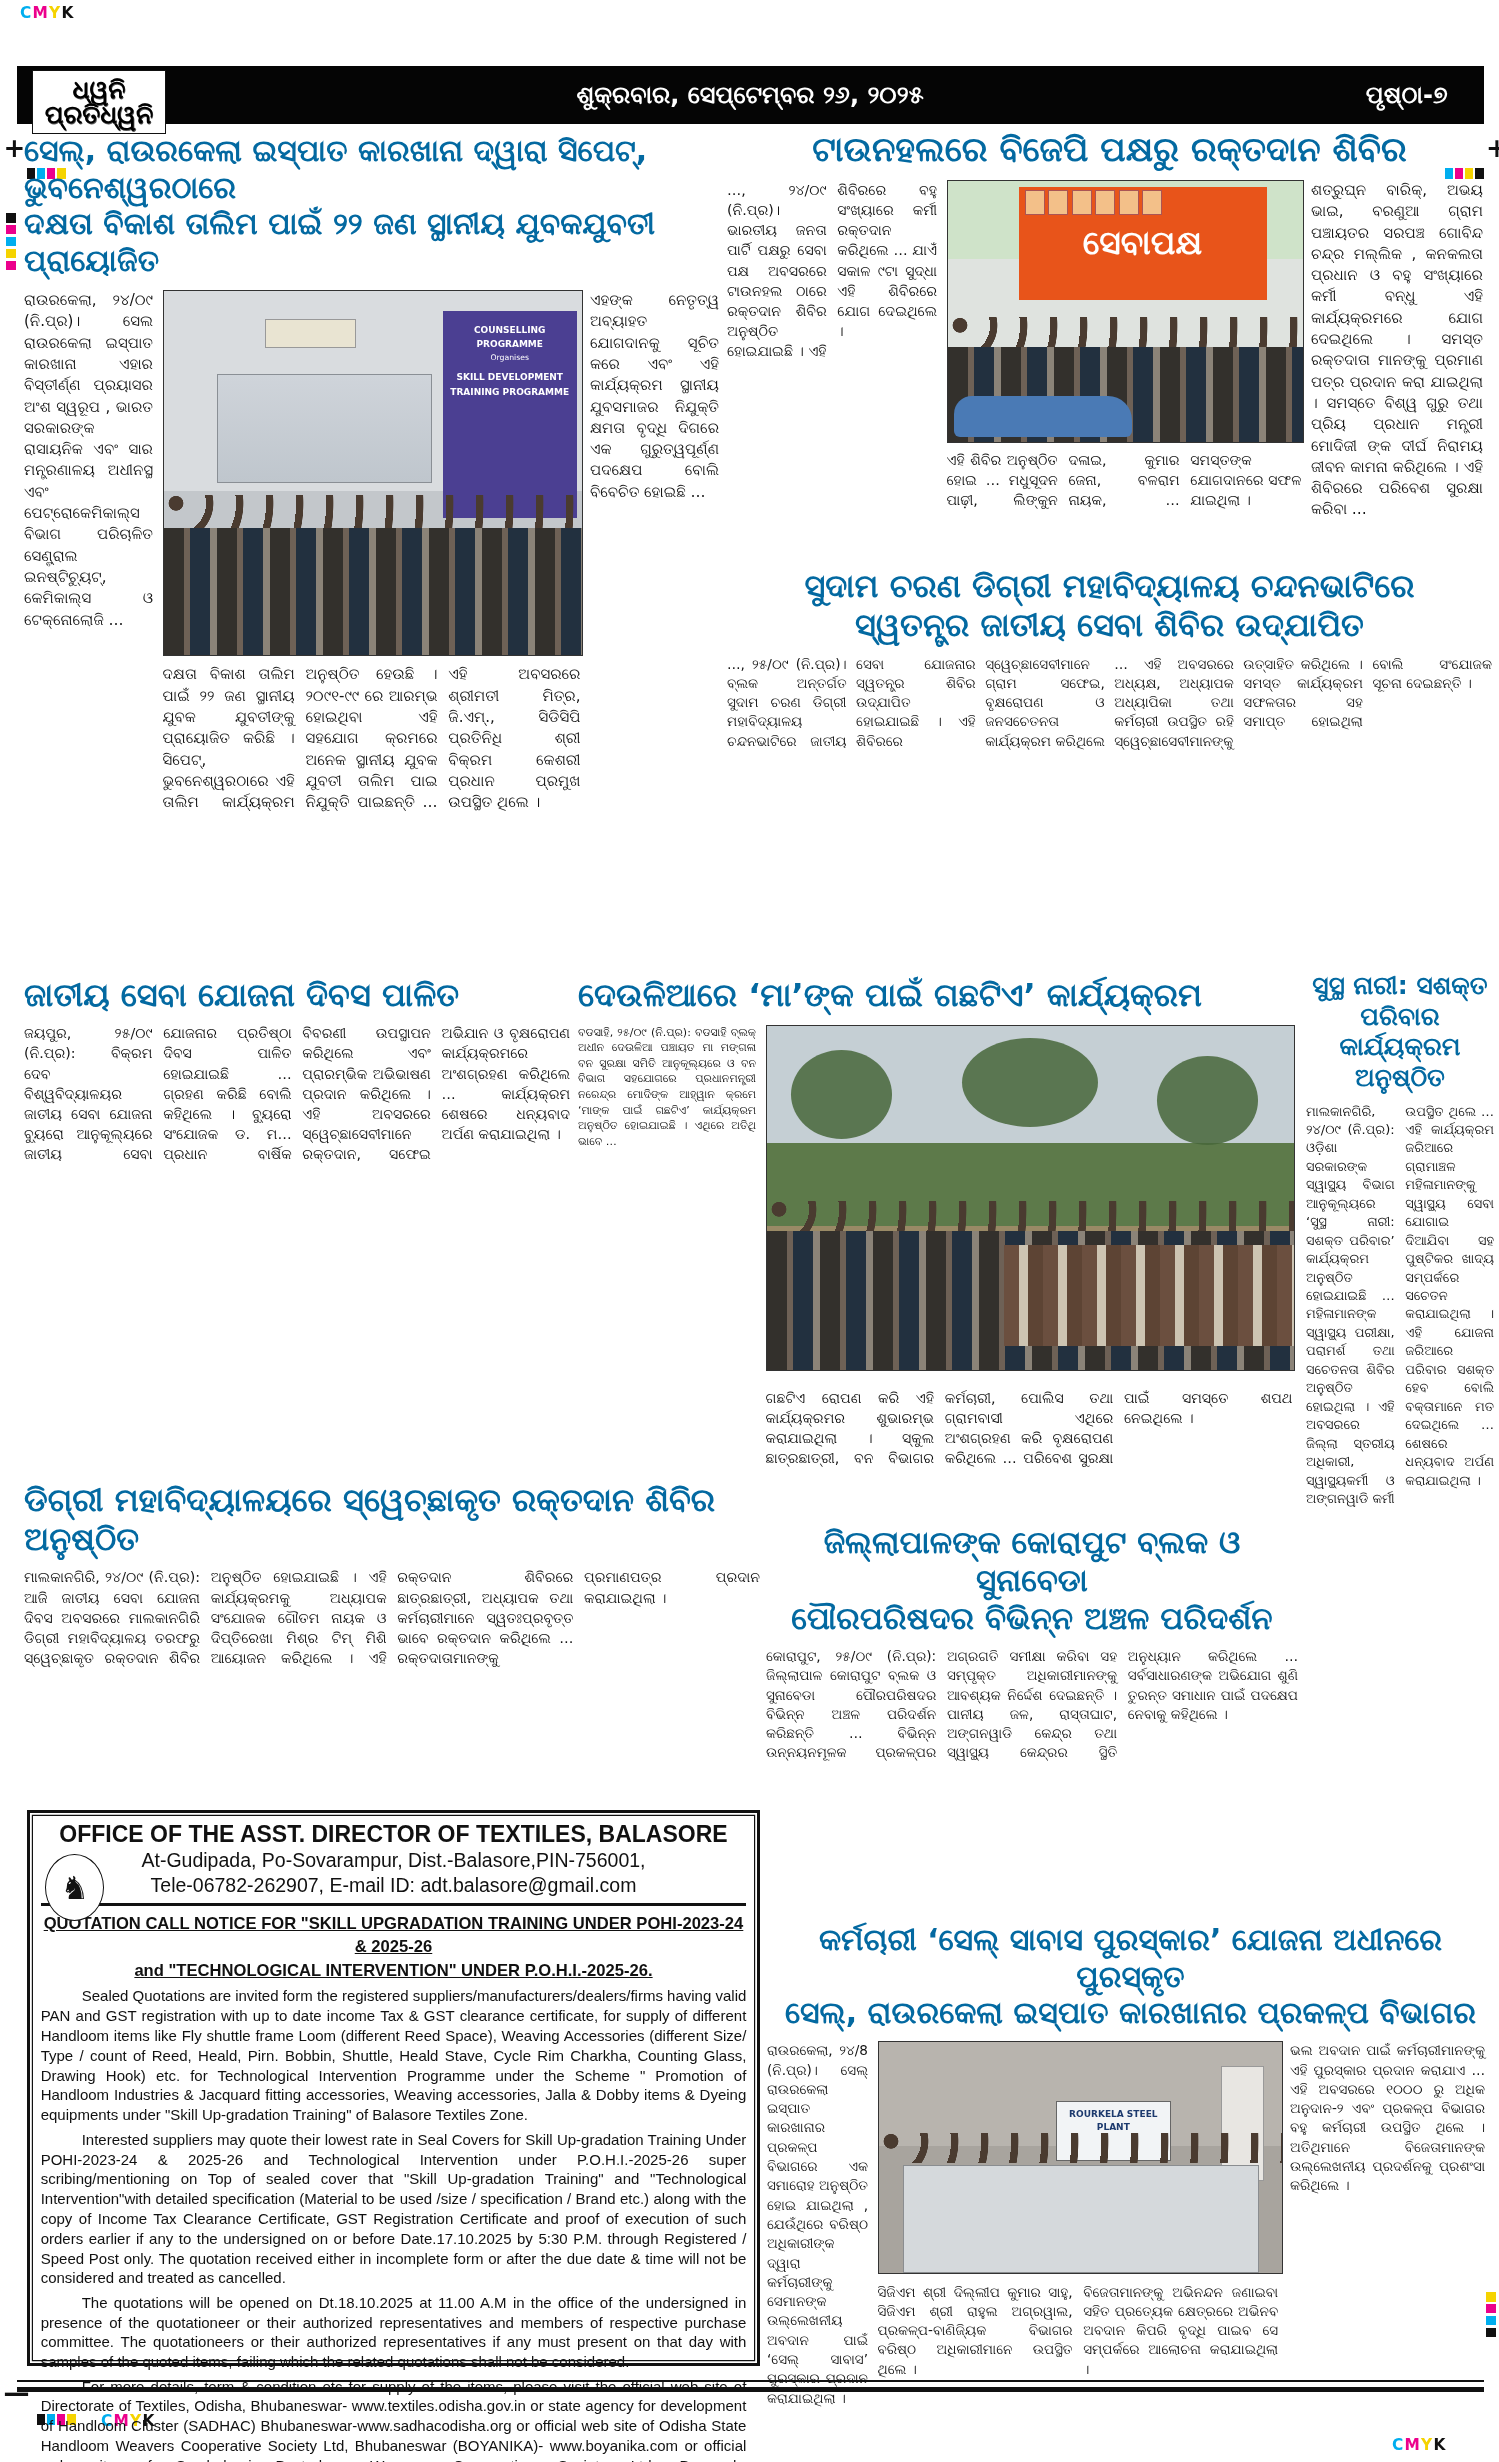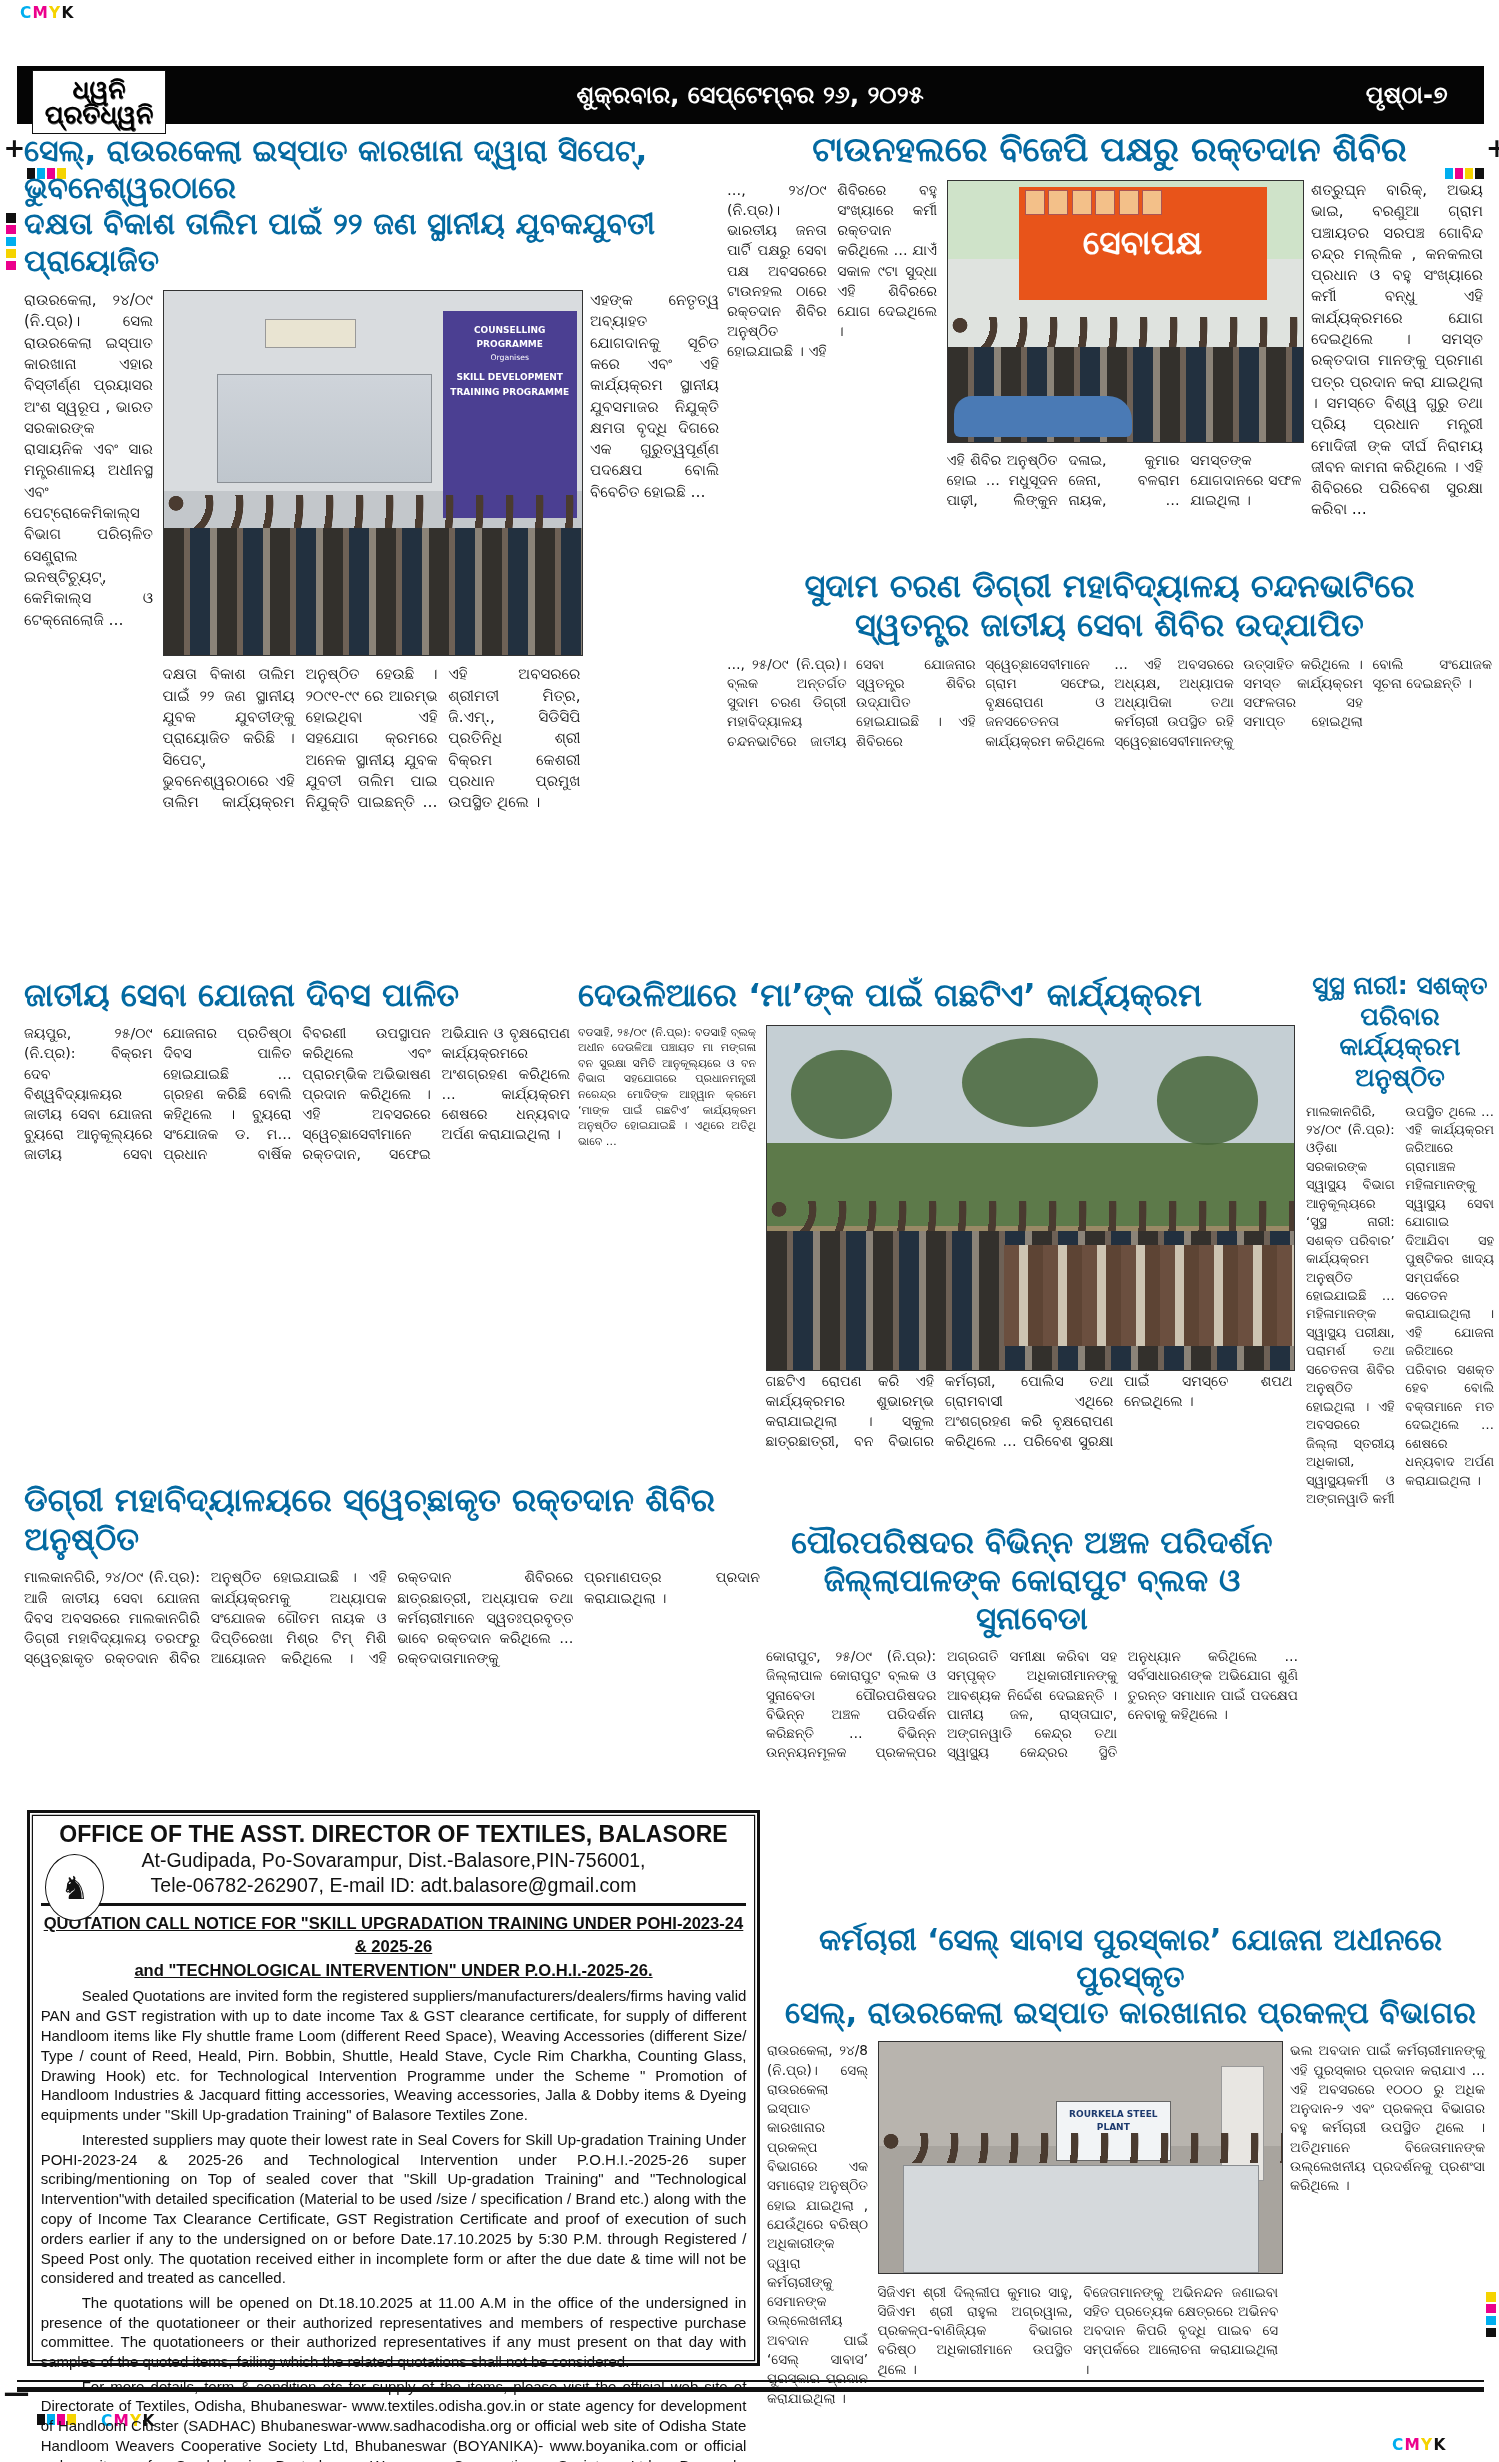--- a/index.html
+++ b/index.html
@@ -201,39 +201,39 @@
       <div class="body-text" style="width:178px;height:474px;font-size:11px;">ବଡସାହି, ୨୫/୦୯ (ନି.ପ୍ର): ବଡସାହି ବ୍ଲକ୍ ଅଧୀନ ଦେଉଳିଆ ପଞ୍ଚାୟତ ମା ମଙ୍ଗଳା ବନ ସୁରକ୍ଷା ସମିତି ଆନୁକୂଲ୍ୟରେ ଓ ବନ ବିଭାଗ ସହଯୋଗରେ ପ୍ରଧାନମନ୍ତ୍ରୀ ନରେନ୍ଦ୍ର ମୋଦିଙ୍କ ଆହ୍ୱାନ କ୍ରମେ ‘ମାଙ୍କ ପାଇଁ ଗଛଟିଏ’ କାର୍ଯ୍ୟକ୍ରମ ଅନୁଷ୍ଠିତ ହୋଇଯାଇଛି । ଏଥିରେ ଅତିଥି ଭାବେ …</div>
       <div style="width:527px;">
         <div class="photo phC" style="width:527px;height:344px;">
           <div class="tree" style="left:24px;top:24px;"></div>
           <div class="tree" style="left:195px;top:12px;width:136px;"></div>
           <div class="tree" style="right:36px;top:30px;"></div>
           <div class="ph-heads" style="bottom:136px;height:33px;"></div>
           <div class="ph-people" style="height:139px;"></div>
           <div class="uniforms"></div>
         </div>
-        <div class="body-text cols-3" style="height:113px;margin-top:0;font-size:14.2px;">ଗଛଟିଏ ରୋପଣ କରି ଏହି କାର୍ଯ୍ୟକ୍ରମର ଶୁଭାରମ୍ଭ କରାଯାଇଥିଲା । ସ୍କୁଲ ଛାତ୍ରଛାତ୍ରୀ, ବନ ବିଭାଗର କର୍ମଚାରୀ, ପୋଲିସ ତଥା ଗ୍ରାମବାସୀ ଏଥିରେ ଅଂଶଗ୍ରହଣ କରି ବୃକ୍ଷରୋପଣ କରିଥିଲେ … ପରିବେଶ ସୁରକ୍ଷା ପାଇଁ ସମସ୍ତେ ଶପଥ ନେଇଥିଲେ ।</div>
+        <div class="body-text cols-3" style="height:113px;margin-top:17px;font-size:14.2px;">ଗଛଟିଏ ରୋପଣ କରି ଏହି କାର୍ଯ୍ୟକ୍ରମର ଶୁଭାରମ୍ଭ କରାଯାଇଥିଲା । ସ୍କୁଲ ଛାତ୍ରଛାତ୍ରୀ, ବନ ବିଭାଗର କର୍ମଚାରୀ, ପୋଲିସ ତଥା ଗ୍ରାମବାସୀ ଏଥିରେ ଅଂଶଗ୍ରହଣ କରି ବୃକ୍ଷରୋପଣ କରିଥିଲେ … ପରିବେଶ ସୁରକ୍ଷା ପାଇଁ ସମସ୍ତେ ଶପଥ ନେଇଥିଲେ ।</div>
       </div>
     </div>
   </div>
 
   <div class="abs" style="left:1306px;top:971px;width:188px;height:942px;">
     <div class="hl center" style="font-size:25px;">ସୁସ୍ଥ ନାରୀ: ସଶକ୍ତ ପରିବାର କାର୍ଯ୍ୟକ୍ରମ ଅନୁଷ୍ଠିତ</div>
     <div class="body-text cols-2" style="height:776px;margin-top:9.5px;font-size:13px;">ମାଲକାନଗିରି, ୨୪/୦୯ (ନି.ପ୍ର): ଓଡ଼ିଶା ସରକାରଙ୍କ ସ୍ୱାସ୍ଥ୍ୟ ବିଭାଗ ଆନୁକୂଲ୍ୟରେ ‘ସୁସ୍ଥ ନାରୀ: ସଶକ୍ତ ପରିବାର’ କାର୍ଯ୍ୟକ୍ରମ ଅନୁଷ୍ଠିତ ହୋଇଯାଇଛି … ମହିଳାମାନଙ୍କ ସ୍ୱାସ୍ଥ୍ୟ ପରୀକ୍ଷା, ପରାମର୍ଶ ତଥା ସଚେତନତା ଶିବିର ଅନୁଷ୍ଠିତ ହୋଇଥିଲା । ଏହି ଅବସରରେ ଜିଲ୍ଲା ସ୍ତରୀୟ ଅଧିକାରୀ, ସ୍ୱାସ୍ଥ୍ୟକର୍ମୀ ଓ ଅଙ୍ଗନୱାଡି କର୍ମୀ ଉପସ୍ଥିତ ଥିଲେ … ଏହି କାର୍ଯ୍ୟକ୍ରମ ଜରିଆରେ ଗ୍ରାମାଞ୍ଚଳ ମହିଳାମାନଙ୍କୁ ସ୍ୱାସ୍ଥ୍ୟ ସେବା ଯୋଗାଇ ଦିଆଯିବା ସହ ପୁଷ୍ଟିକର ଖାଦ୍ୟ ସମ୍ପର୍କରେ ସଚେତନ କରାଯାଇଥିଲା । ଏହି ଯୋଜନା ଜରିଆରେ ପରିବାର ସଶକ୍ତ ହେବ ବୋଲି ବକ୍ତାମାନେ ମତ ଦେଇଥିଲେ … ଶେଷରେ ଧନ୍ୟବାଦ ଅର୍ପଣ କରାଯାଇଥିଲା ।</div>
   </div>
 
   <div class="abs" style="left:24px;top:1481px;width:736px;height:320px;">
     <div class="hl" style="font-size:32px;">ଡିଗ୍ରୀ ମହାବିଦ୍ୟାଳୟରେ ସ୍ୱେଚ୍ଛାକୃତ ରକ୍ତଦାନ ଶିବିର ଅନୁଷ୍ଠିତ</div>
     <div class="body-text cols-4" style="height:255px;margin-top:8.3px;font-size:14.2px;">ମାଲକାନଗିରି, ୨୪/୦୯ (ନି.ପ୍ର): ଆଜି ଜାତୀୟ ସେବା ଯୋଜନା ଦିବସ ଅବସରରେ ମାଲକାନଗିରି ଡିଗ୍ରୀ ମହାବିଦ୍ୟାଳୟ ତରଫରୁ ସ୍ୱେଚ୍ଛାକୃତ ରକ୍ତଦାନ ଶିବିର ଅନୁଷ୍ଠିତ ହୋଇଯାଇଛି । ଏହି କାର୍ଯ୍ୟକ୍ରମକୁ ଅଧ୍ୟାପକ ସଂଯୋଜକ ଗୌତମ ନାୟକ ଓ ଦିପ୍ତିରେଖା ମିଶ୍ର ଟିମ୍ ମିଶି ଆୟୋଜନ କରିଥିଲେ । ଏହି ରକ୍ତଦାନ ଶିବିରରେ ଛାତ୍ରଛାତ୍ରୀ, ଅଧ୍ୟାପକ ତଥା କର୍ମଚାରୀମାନେ ସ୍ୱତଃପ୍ରବୃତ୍ତ ଭାବେ ରକ୍ତଦାନ କରିଥିଲେ … ରକ୍ତଦାତାମାନଙ୍କୁ ପ୍ରମାଣପତ୍ର ପ୍ରଦାନ କରାଯାଇଥିଲା ।</div>
   </div>
 
   <div class="abs" style="left:766px;top:1524px;width:532px;height:388px;">
     <div class="hl center" style="font-size:31px;">
+      <div>ଜିଲ୍ଲାପାଳଙ୍କ କୋରାପୁଟ ବ୍ଲକ ଓ ସୁନାବେଡା</div>
       <div>ପୌରପରିଷଦର ବିଭିନ୍ନ ଅଞ୍ଚଳ ପରିଦର୍ଶନ</div>
-      <div>ଜିଲ୍ଲାପାଳଙ୍କ କୋରାପୁଟ ବ୍ଲକ ଓ ସୁନାବେଡା</div>
     </div>
     <div class="body-text cols-3" style="height:278px;margin-top:9.5px;font-size:13.6px;">କୋରାପୁଟ, ୨୫/୦୯ (ନି.ପ୍ର): ଜିଲ୍ଲାପାଳ କୋରାପୁଟ ବ୍ଲକ ଓ ସୁନାବେଡା ପୌରପରିଷଦର ବିଭିନ୍ନ ଅଞ୍ଚଳ ପରିଦର୍ଶନ କରିଛନ୍ତି … ବିଭିନ୍ନ ଉନ୍ନୟନମୂଳକ ପ୍ରକଳ୍ପର ଅଗ୍ରଗତି ସମୀକ୍ଷା କରିବା ସହ ସମ୍ପୃକ୍ତ ଅଧିକାରୀମାନଙ୍କୁ ଆବଶ୍ୟକ ନିର୍ଦ୍ଦେଶ ଦେଇଛନ୍ତି । ପାନୀୟ ଜଳ, ରାସ୍ତାଘାଟ, ଅଙ୍ଗନୱାଡି କେନ୍ଦ୍ର ତଥା ସ୍ୱାସ୍ଥ୍ୟ କେନ୍ଦ୍ରର ସ୍ଥିତି ଅନୁଧ୍ୟାନ କରିଥିଲେ … ସର୍ବସାଧାରଣଙ୍କ ଅଭିଯୋଗ ଶୁଣି ତୁରନ୍ତ ସମାଧାନ ପାଇଁ ପଦକ୍ଷେପ ନେବାକୁ କହିଥିଲେ ।</div>
   </div>
 
   <div id="notice" class="abs">
     <div id="emblem">♞</div>
     <div class="org">OFFICE OF THE ASST. DIRECTOR OF TEXTILES, BALASORE</div>
     <div class="addr">At-Gudipada, Po-Sovarampur, Dist.-Balasore,PIN-756001,</div>
     <div class="addr">Tele-06782-262907, E-mail ID: adt.balasore@gmail.com</div>
     <div class="hr"></div>

